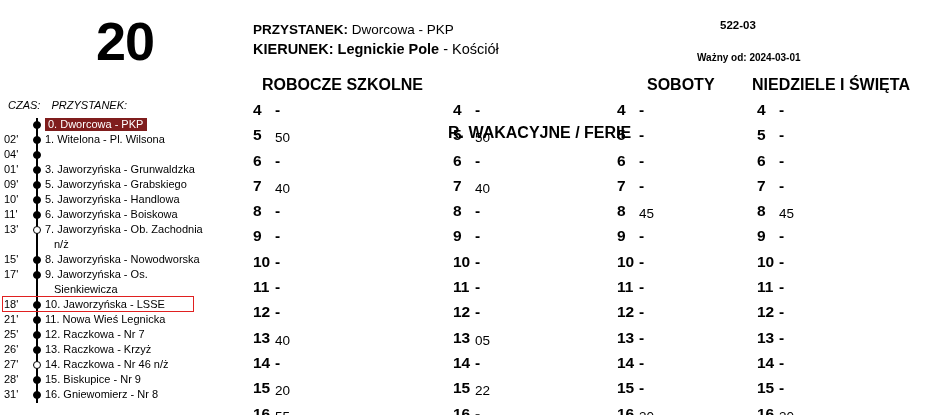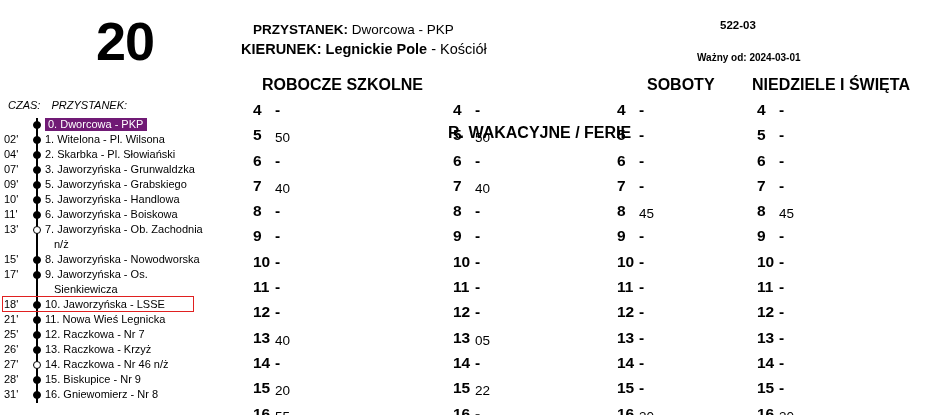--- a/index.html
+++ b/index.html
@@ -68,41 +68,41 @@
     left:45px; top:0px;
     font-size:11px;
   }
   .stop-cont{
     position:absolute;
     left:54px; top:0px;
     font-size:11px;
   }
   
   .stop-row.first .stop-name{
-    background:#701a75;
+    background:#7f1d1d;
     color:#fff;
     padding:0 4px 1px 3px;
   }
   
   .redbox{
     position:absolute;
     left:2px; top:-2px;
     width:192px; height:16px;
     border:1.6px solid #e02020;
     box-sizing:border-box;
     pointer-events:none;
   }
 
   
   #head-stop{
     position:absolute; left:253px; top:22px;
     font-size:13.5px;
   }
   #head-dir{
-    position:absolute; left:241px; top:41px;
+    position:absolute; left:253px; top:41px;
     font-size:14.5px;
   }
   .b{font-weight:bold;}
   #code{
     position:absolute; left:720px; top:19px;
     font-size:11.5px; font-weight:bold;
   }
   #valid{
     position:absolute; left:697px; top:52px;
     font-size:10px; font-weight:bold;
@@ -161,24 +161,23 @@
     <div class="stop-row">
       <span class="stop-time">02'</span>
       <span class="stop-line"></span>
       <span class="stop-dot"></span>
       <span class="stop-name">1. Witelona - Pl. Wilsona</span>
     </div>
     <div class="stop-row">
       <span class="stop-time">04'</span>
       <span class="stop-line"></span>
       <span class="stop-dot"></span>
-      <span class="stop-name">2. Skarbka - Pl. Słowiański</span>
-    </div>
-    <div class="stop-row">
-      <span class="stop-time">07'</span>
+    </div>
+    <div class="stop-row">
+      <span class="stop-time">01'</span>
       <span class="stop-line"></span>
       <span class="stop-dot"></span>
       <span class="stop-name">3. Jaworzyńska - Grunwaldzka</span>
     </div>
     <div class="stop-row">
       <span class="stop-time">09'</span>
       <span class="stop-line"></span>
       <span class="stop-dot"></span>
       <span class="stop-name">5. Jaworzyńska - Grabskiego</span>
     </div>

